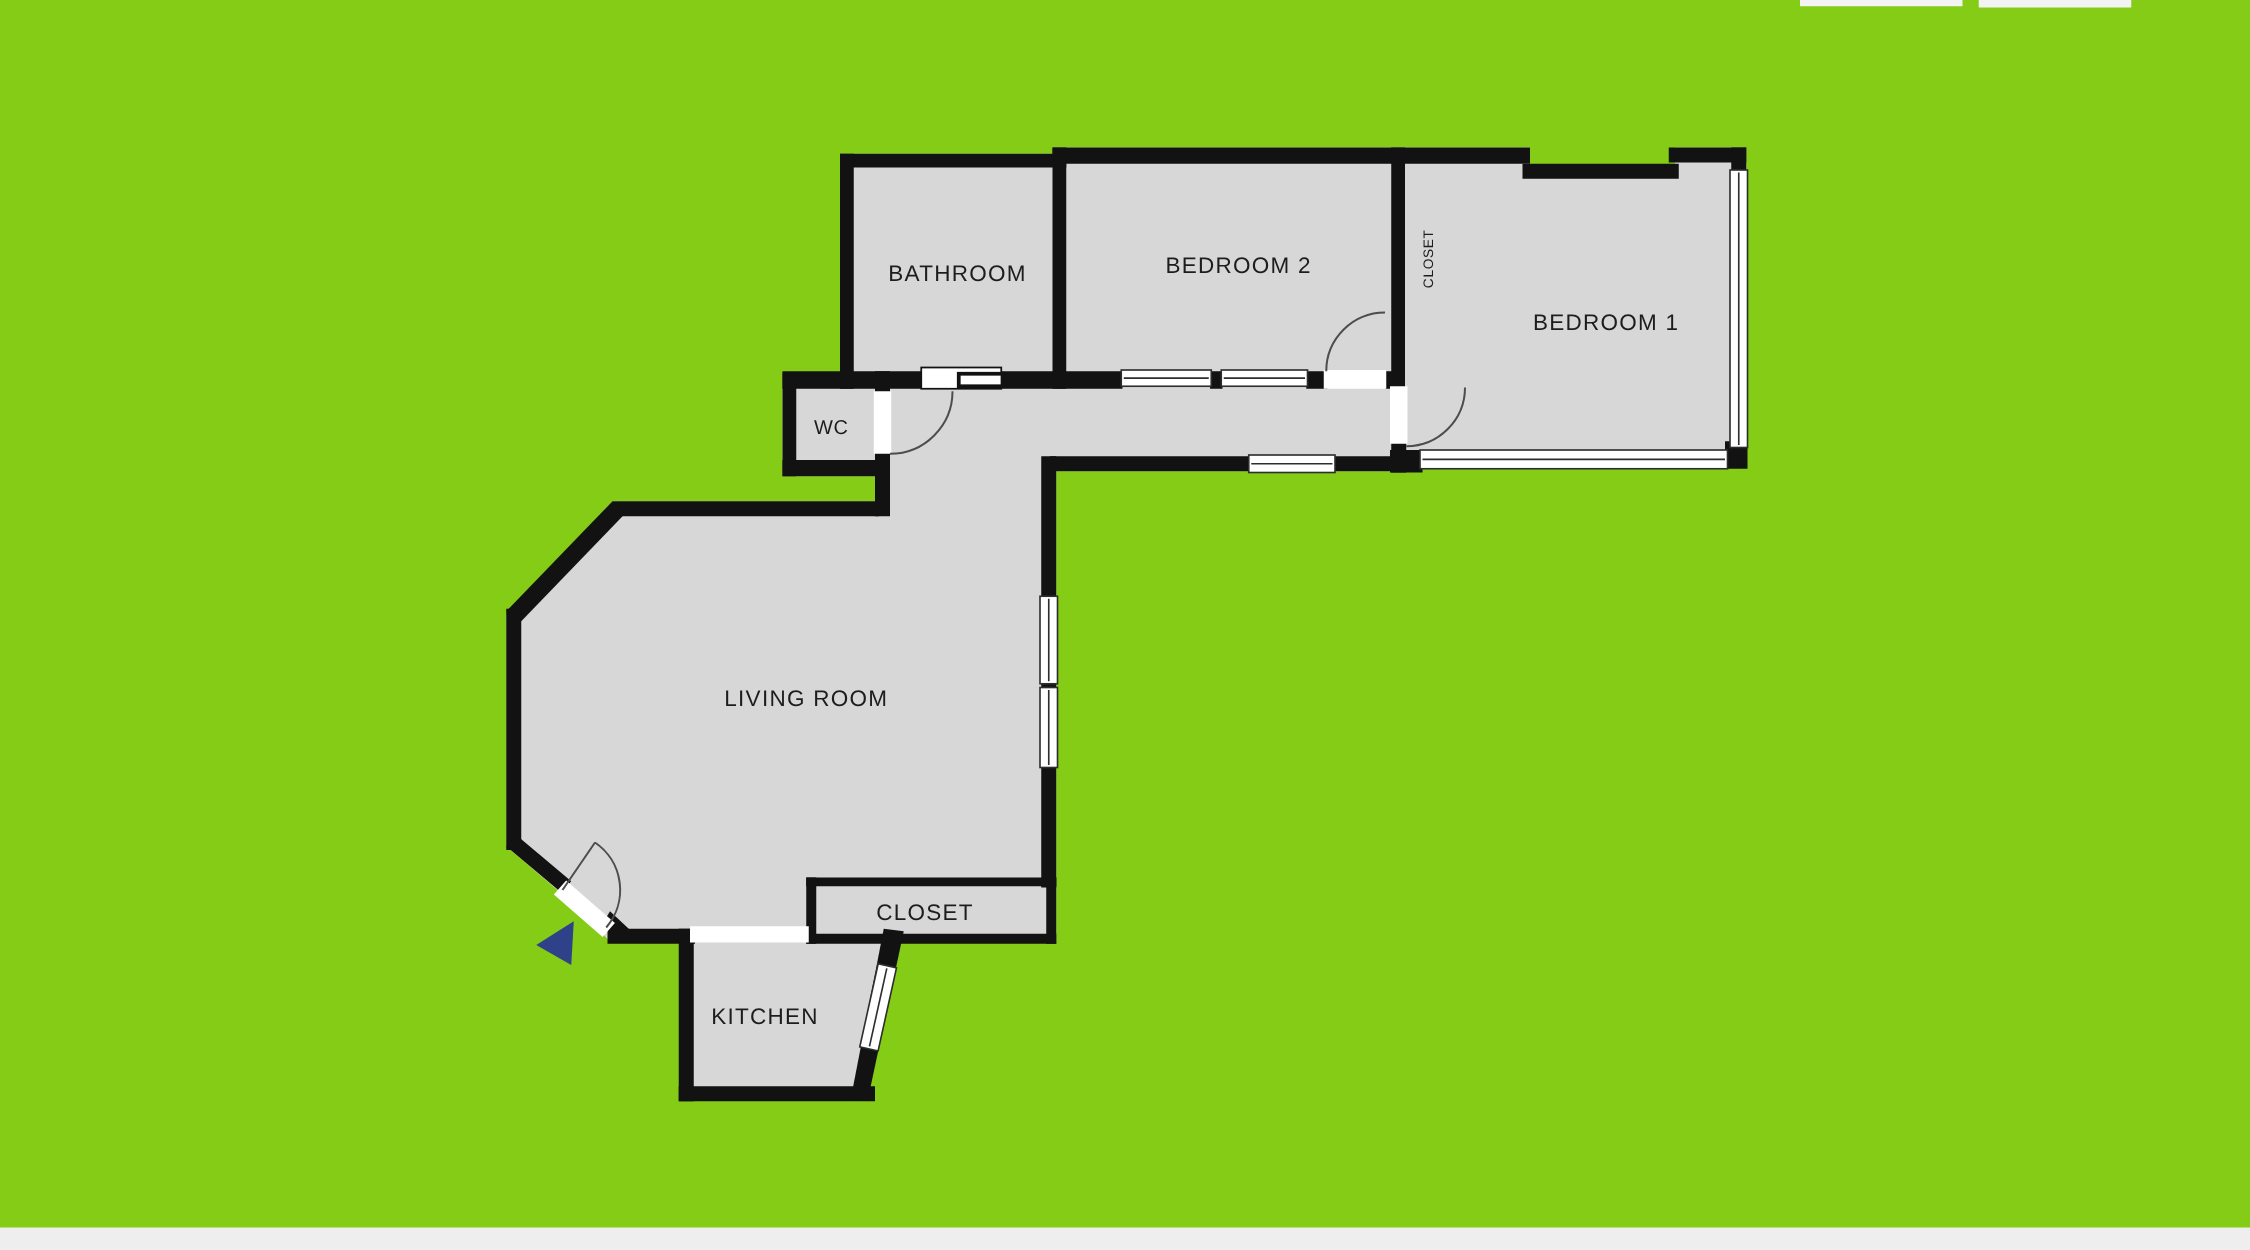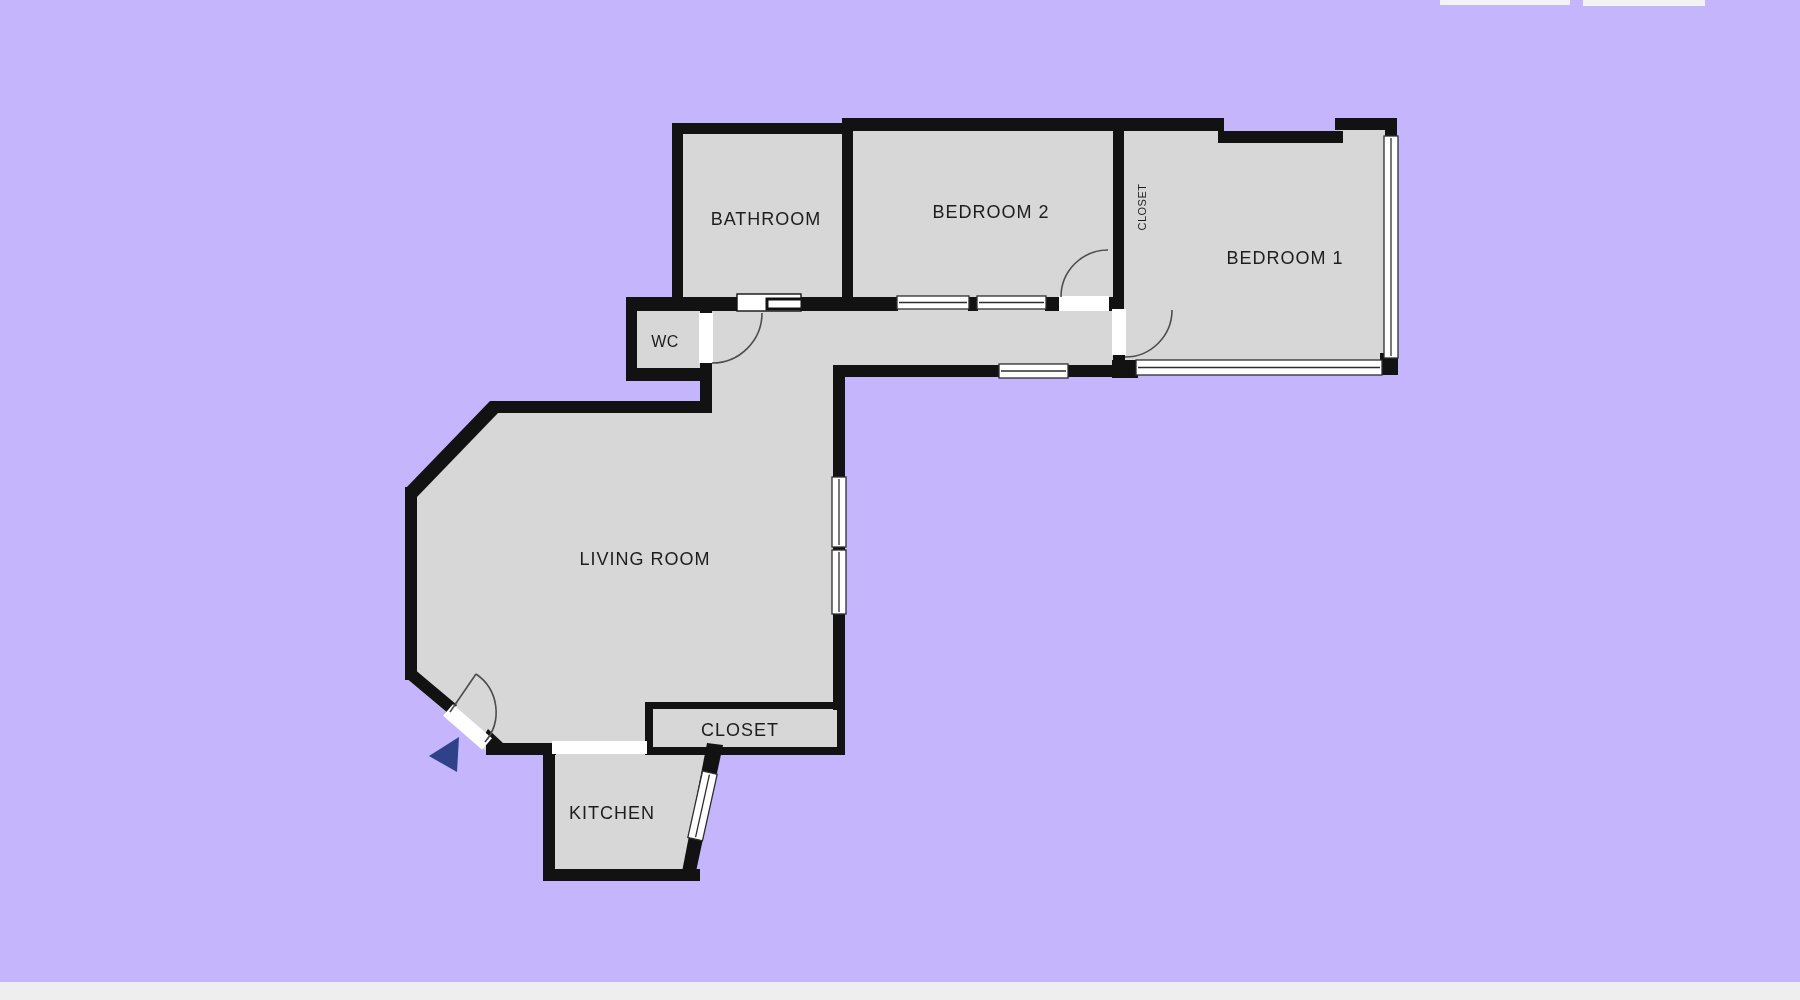--- a/index.html
+++ b/index.html
@@ -1,16 +1,16 @@
 <!DOCTYPE html>
 <html><head>
 <meta charset="utf-8">
 <style>
   html,body{margin:0;padding:0;background:#ffffff;}
-  .stage{position:relative;width:1800px;height:1000px;overflow:hidden;background:#c4b5fd;}
+  .stage{position:relative;width:1800px;height:1000px;overflow:hidden;background:#84cc16;}
   svg{position:absolute;left:0;top:0;}
   text{font-family:"Liberation Sans","DejaVu Sans",sans-serif;
        font-size:18px;letter-spacing:1px;}
   text.small{font-size:11px;letter-spacing:0.5px;}
   text.mid{font-size:16px;letter-spacing:0.5px;}
 </style>
 </head>
 <body>
 
 <div class="stage">

